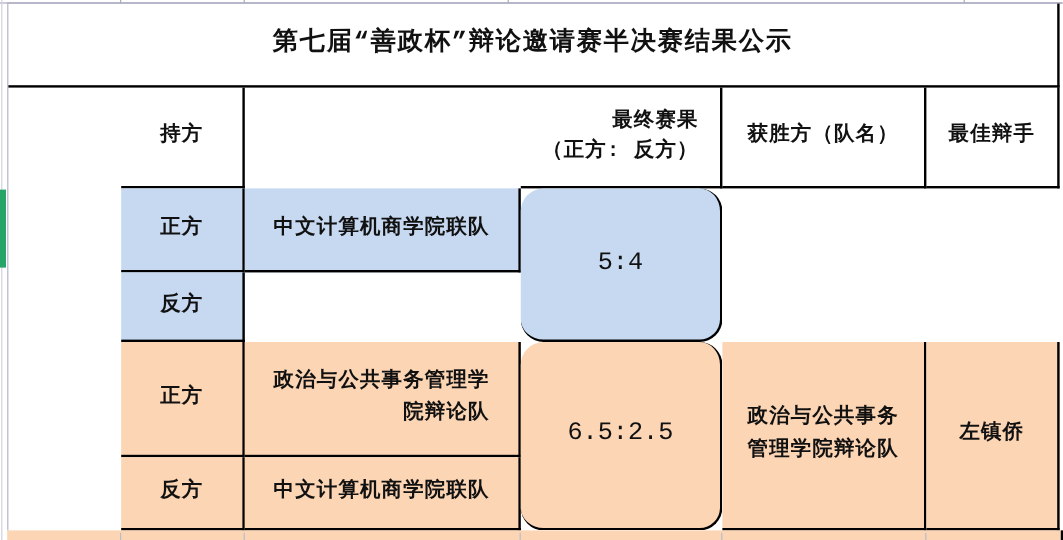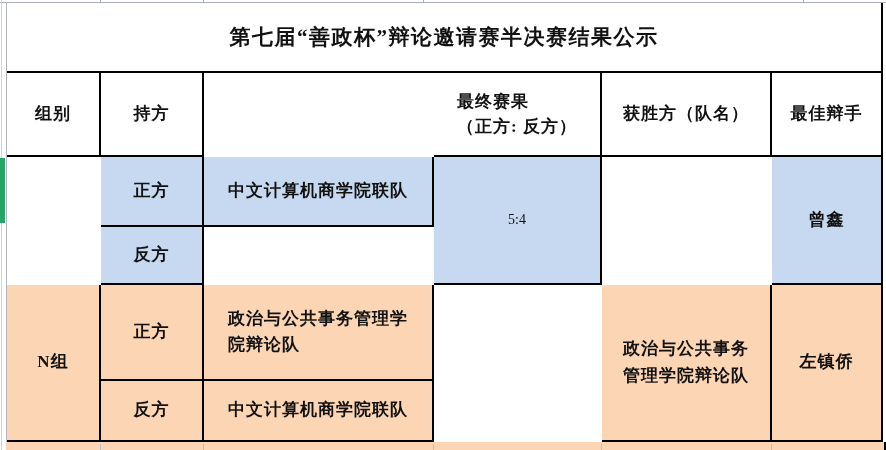--- a/index.html
+++ b/index.html
@@ -22,32 +22,33 @@
     position:absolute; left:6px; top:2px; width:878px;
     display:grid;
     grid-template-columns:94px 103px 230px 168px 170px 111px;
     grid-template-rows:70px 84px 70px 58px 96px 61px;
     border-top:1px solid #a9abbf;
     border-left:1px solid #b4b6c6;
   }
   .cell {
     box-sizing:border-box;
     display:flex; align-items:center; justify-content:center;
-    text-align:left; white-space:pre-line;
+    text-align:right; white-space:pre-line;
     border-right:2px solid #000; border-bottom:2px solid #000;
     font-weight:bold; font-size:17px; line-height:1.55; letter-spacing:1px;
     padding:2px 4px;
+    font-family:Liberation Mono, monospace;
   }
   .title-cell { grid-column:1 / 7; grid-row:1; font-size:21px; letter-spacing:1.5px; }
   .hdr { line-height:1.5; }
   .h1{grid-column:1;grid-row:2} .h2{grid-column:2;grid-row:2} .h3{grid-column:3;grid-row:2}
   .h4{grid-column:4;grid-row:2} .h5{grid-column:5;grid-row:2} .h6{grid-column:6;grid-row:2}
   .blue { background:#c6d9f1; }
   .orange { background:#fcd5b4; }
-  .score { font-weight:normal; font-size:14px; letter-spacing:0; }
+  .score { font-weight:normal; font-size:21px; letter-spacing:0;border-radius:19px; }
   .m-group{grid-column:1;grid-row:3 / span 2}
   .m1-side{grid-column:2;grid-row:3} .m1-team{grid-column:3;grid-row:3}
   .m2-side{grid-column:2;grid-row:4} .m2-team{grid-column:3;grid-row:4}
   .m-score{grid-column:4;grid-row:3 / span 2}
   .m-winner{grid-column:5;grid-row:3 / span 2}
   .m-best{grid-column:6;grid-row:3 / span 2}
   .n-group{grid-column:1;grid-row:5 / span 2}
   .n1-side{grid-column:2;grid-row:5} .n1-team{grid-column:3;grid-row:5}
   .n2-side{grid-column:2;grid-row:6} .n2-team{grid-column:3;grid-row:6}
   .n-score{grid-column:4;grid-row:5 / span 2}
@@ -60,39 +61,37 @@
 <div class="gridline-top"></div>
 <div class="grid-stub" style="left:100px"></div>
 <div class="grid-stub" style="left:203px"></div>
 <div class="grid-stub" style="left:423px"></div>
 <div class="grid-stub" style="left:803px"></div>
 <div class="gridline-left"></div>
 
 <div class="tbl">
   <div class="cell title-cell">第七届“善政杯”辩论邀请赛半决赛结果公示</div>
 
-  <div class="cell hdr h1">组别</div>
   <div class="cell hdr h2">持方</div>
   <div class="cell hdr h4">最终赛果
 （正方: 反方）</div>
   <div class="cell hdr h6">最佳辩手</div>
   <div class="cell hdr h5">获胜方（队名）</div>
 
   <div class="cell blue m1-side">正方</div>
   <div class="cell blue m1-team">中文计算机商学院联队</div>
   <div class="cell blue m2-side">反方</div>
   <div class="cell blue score m-score">5:4</div>
-  <div class="cell blue m-best">曾鑫</div>
 
-  <div class="cell orange n-group">N组</div>
   <div class="cell orange n1-side">正方</div>
   <div class="cell orange n1-team">政治与公共事务管理学
 院辩论队</div>
   <div class="cell orange n2-side">反方</div>
   <div class="cell orange n2-team">中文计算机商学院联队</div>
+  <div class="cell orange score n-score">6.5:2.5</div>
   <div class="cell orange n-winner">政治与公共事务
 管理学院辩论队</div>
   <div class="cell orange n-best">左镇侨</div>
 </div>
 
 <div class="selection-strip"></div>
 
 <div class="bottom-sliver"></div>
 <div class="bottom-stub" style="left:100px"></div>
 <div class="bottom-stub" style="left:203px"></div>

